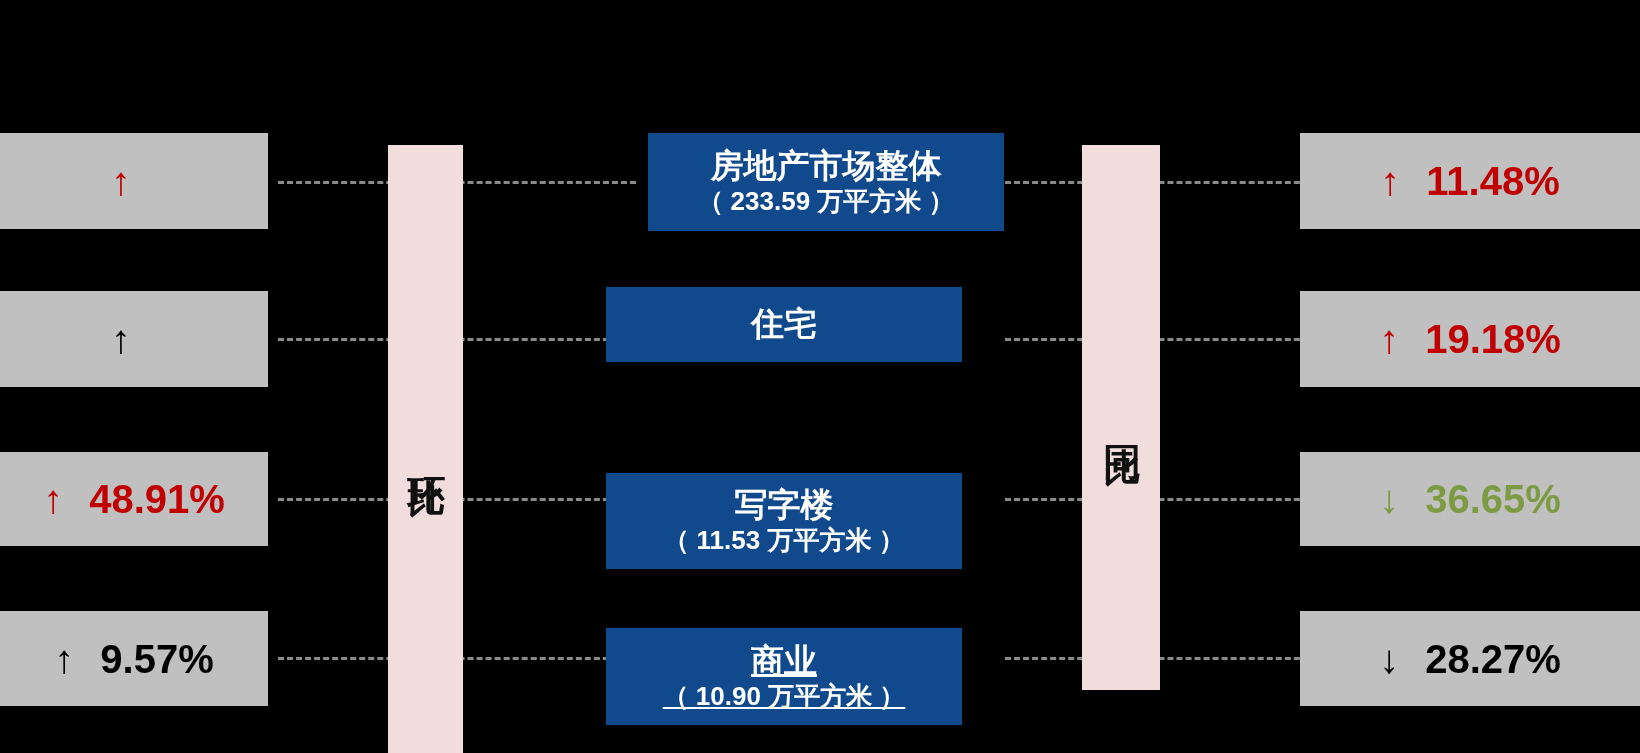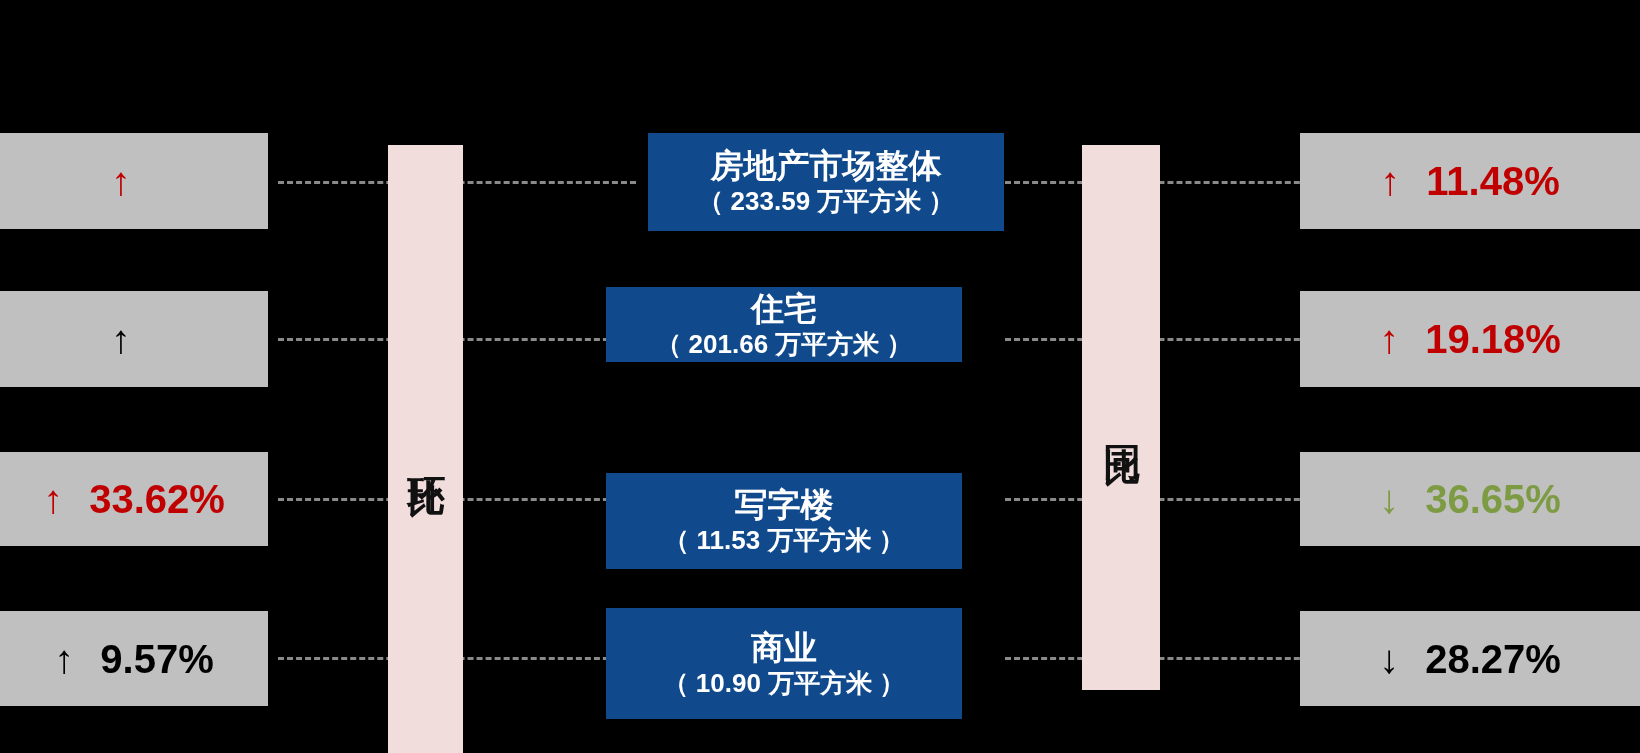--- a/index.html
+++ b/index.html
@@ -122,21 +122,21 @@
 
   <div class="metric-box" style="left:0px; top:291px; width:268px; height:96px;">
     <div class="metric-inner">
       <span class="metric-arrow c-black">↑</span>
     </div>
   </div>
 
   <div class="metric-box" style="left:0px; top:452px; width:268px; height:94px;">
     <div class="metric-inner">
       <span class="metric-arrow c-red">↑</span>
-      <span class="metric-value c-red">33.62%</span>
+      <span class="metric-value c-red">48.91%</span>
     </div>
   </div>
 
   <div class="metric-box" style="left:0px; top:611px; width:268px; height:95px;">
     <div class="metric-inner">
       <span class="metric-arrow c-black">↑</span>
       <span class="metric-value c-black">9.57%</span>
     </div>
   </div>
 
@@ -144,29 +144,28 @@
     <span class="band-label">环比</span>
   </div>
 
   <div class="center-box" style="left:606px; top:133px; width:356px; height:98px;margin-left:42px;">
     <span class="center-title">房地产市场整体</span>
     <span class="center-sub">（ 233.59 万平方米 ）</span>
   </div>
 
   <div class="center-box" style="left:606px; top:287px; width:356px; height:75px;">
     <span class="center-title">住宅</span>
-    <span class="center-sub">（ 201.66 万平方米 ）</span>
   </div>
 
   <div class="center-box" style="left:606px; top:450px; width:356px; height:96px;margin-top:23px;">
     <span class="center-title">写字楼</span>
     <span class="center-sub">（ 11.53 万平方米 ）</span>
   </div>
 
-  <div class="center-box" style="left:606px; top:608px; width:356px; height:111px;">
+  <div class="center-box" style="left:606px; top:628px; width:356px; height:97px;text-decoration:underline;">
     <span class="center-title">商业</span>
     <span class="center-sub">（ 10.90 万平方米 ）</span>
   </div>
 
   <div class="band" style="left:1082px; top:145px; width:78px; height:545px;">
     <span class="band-label">同比</span>
   </div>
 
   <div class="metric-box" style="left:1300px; top:133px; width:340px; height:96px;">
     <div class="metric-inner">

